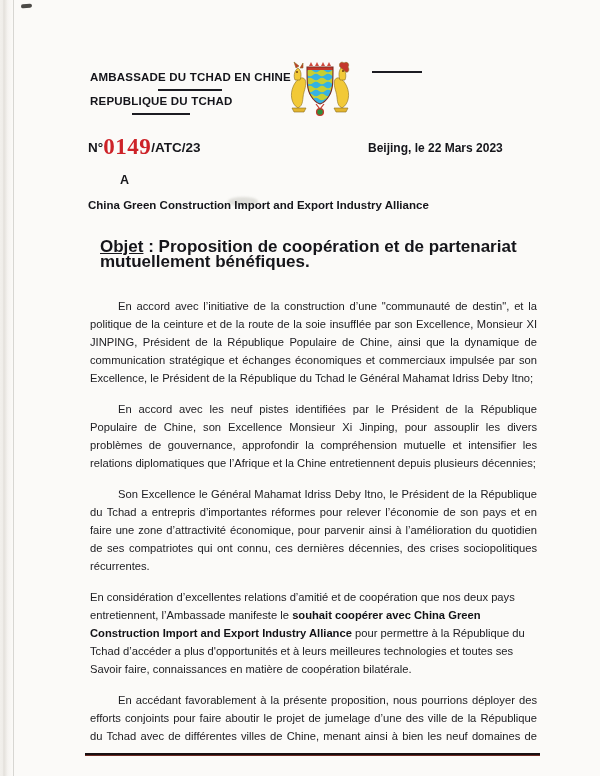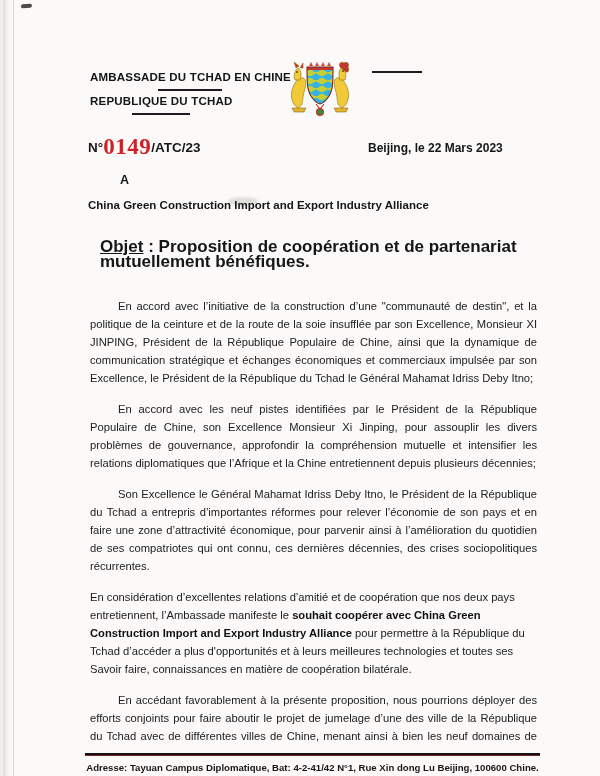--- a/index.html
+++ b/index.html
@@ -179,15 +179,14 @@
 
   <div class="body-text">
     <p>En accord avec l’initiative de la construction d’une "communauté de destin", et la politique de la ceinture et de la route de la soie insufflée par son Excellence, Monsieur XI JINPING, Président de la République Populaire de Chine, ainsi que la dynamique de communication stratégique et échanges économiques et commerciaux impulsée par son Excellence, le Président de la République du Tchad le Général Mahamat Idriss Deby Itno;</p>
     <p>En accord avec les neuf pistes identifiées par le Président de la République Populaire de Chine, son Excellence Monsieur Xi Jinping, pour assouplir les divers problèmes de gouvernance, approfondir la compréhension mutuelle et intensifier les relations diplomatiques que l’Afrique et la Chine entretiennent depuis plusieurs décennies;</p>
     <p>Son Excellence le Général Mahamat Idriss Deby Itno, le Président de la République du Tchad a entrepris d’importantes réformes pour relever l’économie de son pays et en faire une zone d’attractivité économique, pour parvenir ainsi à l’amélioration du quotidien de ses compatriotes qui ont connu, ces dernières décennies, des crises sociopolitiques récurrentes.</p>
     <p class="no-indent"><span>En considération d’excellentes relations d’amitié et de coopération que nos deux pays entretiennent, l’Ambassade manifeste le </span><b>souhait coopérer avec  China Green Construction Import and Export Industry Alliance</b><span> pour permettre à la République du Tchad d’accéder a plus d'opportunités et à leurs meilleures technologies et toutes ses Savoir faire, connaissances en matière de coopération bilatérale.</span></p>
     <p>En accédant favorablement à la présente proposition, nous pourrions déployer des efforts conjoints pour faire aboutir le projet de jumelage d’une des ville de la République du Tchad avec de différentes villes de Chine, menant ainsi à bien les neuf domaines de coopération et les cinq liens de « la Ceinture et la Route » initiés par son Excellence Monsieur Xi Jinping, Président de la République Populaire de Chine, à</p>
   </div>
 
   <div class="footer-rule"></div>
-  <div class="footer-address">Adresse: Tayuan Campus Diplomatique, Bat: 4-2-41/42 N°1, Rue Xin dong Lu Beijing, 100600 Chine.</div>
 
 </div>
 
 </body></html>

